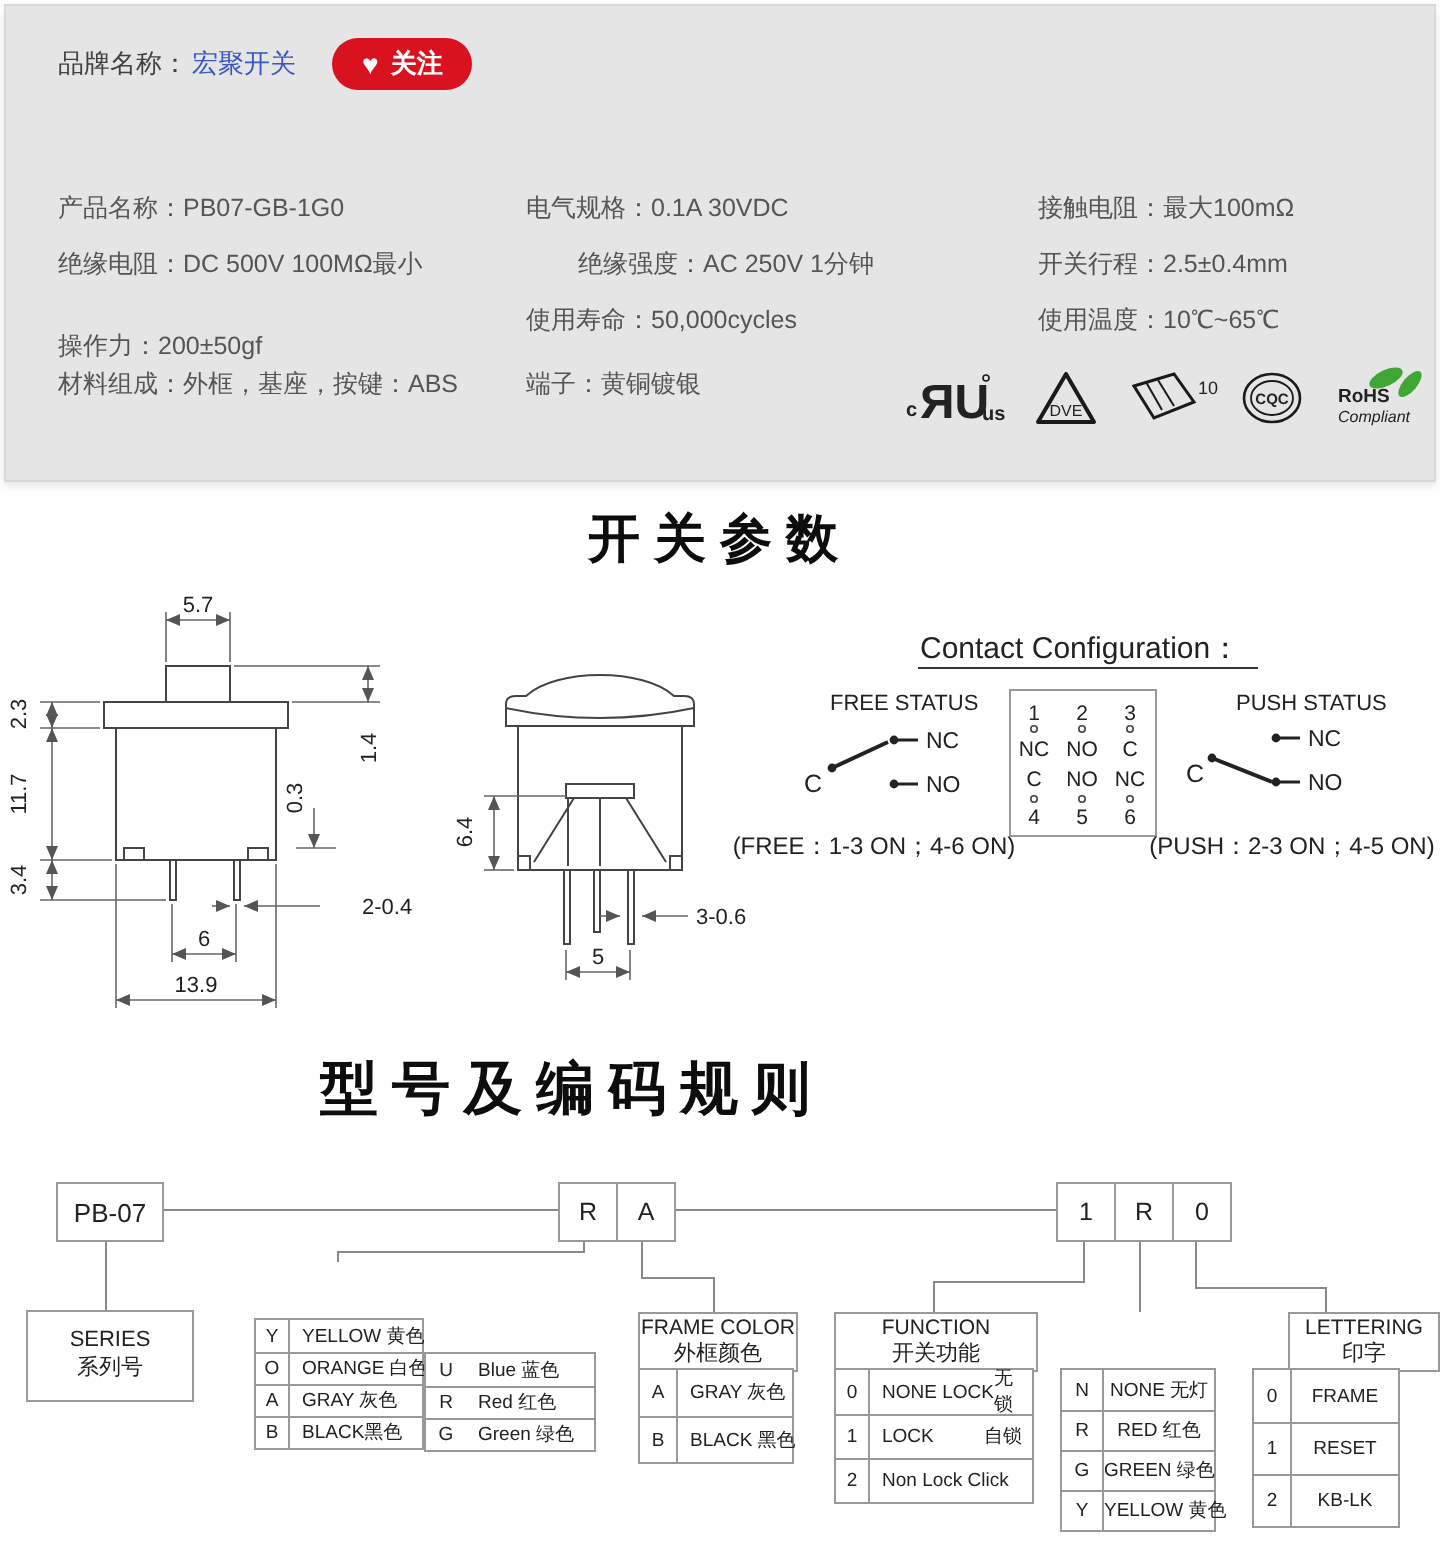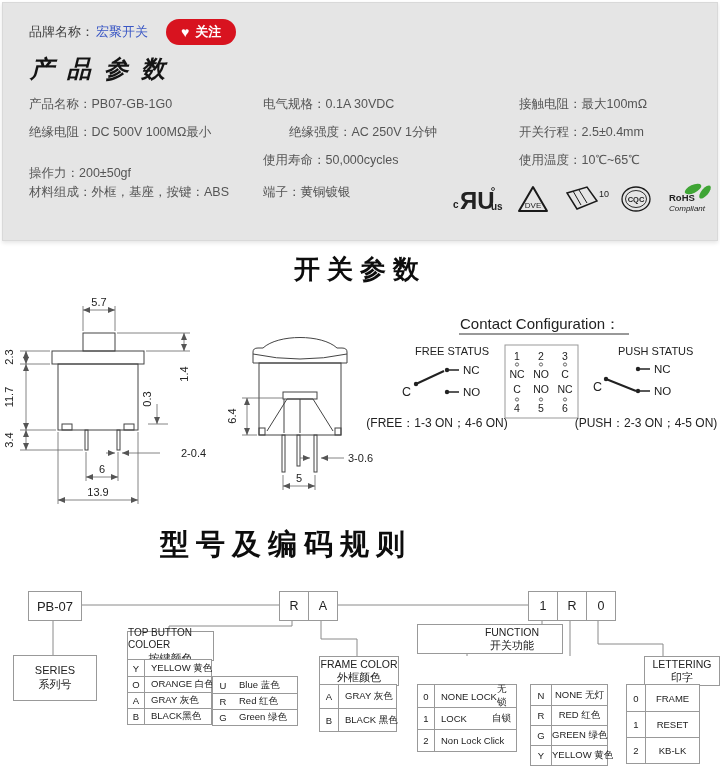--- a/index.html
+++ b/index.html
@@ -205,21 +205,20 @@
   <div id="card" class="abs">
     <div class="abs brandrow" style="left:26px;top:16px;">
       <span>品牌名称：</span>
       <a class="brandlink">宏聚开关</a>
       <button class="followbtn">
         <span class="heart">♥</span>
         <span>关注</span>
       </button>
     </div>
 
-    <div class="abs calligraphy">产品参数</div>
 
     <div class="abs spec" style="left:26px;top:93px;"><span>产品名称：</span><span>PB07-GB-1G0</span></div>
     <div class="abs spec" style="left:260px;top:93px;"><span>电气规格：</span><span>0.1A  30VDC</span></div>
     <div class="abs spec" style="left:516px;top:93px;"><span>接触电阻：</span><span>最大100mΩ</span></div>
     <div class="abs spec" style="left:26px;top:121px;"><span>绝缘电阻：</span><span>DC 500V 100MΩ最小</span></div>
     <div class="abs spec" style="left:260px;top:121px;margin-left:26px;"><span>绝缘强度：</span><span>AC 250V 1分钟</span></div>
     <div class="abs spec" style="left:516px;top:121px;"><span>开关行程：</span><span>2.5±0.4mm</span></div>
     <div class="abs spec" style="left:26px;top:162px;"><span>操作力：</span><span>200±50gf</span></div>
     <div class="abs spec" style="left:260px;top:149px;"><span>使用寿命：</span><span>50,000cycles</span></div>
     <div class="abs spec" style="left:516px;top:149px;"><span>使用温度：</span><span>10℃~65℃</span></div>
@@ -271,24 +270,20 @@
     <div class="cell">1</div>
     <div class="cell">R</div>
     <div class="cell">0</div>
   </div>
 
   <div class="abs hdr2" style="left:13px;top:655px;width:82px;height:44px;">
     <div class="en" style="font-size:11px;">SERIES</div>
     <div class="cn">系列号</div>
   </div>
 
-  <div class="abs hdr2" style="left:127px;top:631px;width:85px;height:28px;">
-    <div class="en">TOP BUTTON COLOER</div>
-    <div class="cn">按键颜色</div>
-  </div>
   <div class="abs trows" style="left:127px;top:659px;width:85px;">
     <div class="trow" style="height:16px;">
         <div class="tcode" style="width:16px;">Y</div>
         <div class="tlabel">YELLOW 黄色</div>
       </div>
     <div class="trow" style="height:16px;">
         <div class="tcode" style="width:16px;">O</div>
         <div class="tlabel">ORANGE 白色</div>
       </div>
     <div class="trow" style="height:16px;">
@@ -323,21 +318,21 @@
     <div class="trow" style="height:23px;">
         <div class="tcode" style="width:18px;">A</div>
         <div class="tlabel">GRAY 灰色</div>
       </div>
     <div class="trow" style="height:23px;">
         <div class="tcode" style="width:18px;">B</div>
         <div class="tlabel">BLACK 黑色</div>
       </div>
   </div>
 
-  <div class="abs hdr2" style="left:417px;top:624px;width:100px;height:28px;padding-left:44px;">
+  <div class="abs hdr2" style="left:417px;top:656px;width:100px;height:28px;">
     <div class="en" style="font-size:10.5px;">FUNCTION</div>
     <div class="cn">开关功能</div>
   </div>
   <div class="abs trows" style="left:417px;top:684px;width:100px;">
     <div class="trow" style="height:22px;">
         <div class="tcode" style="width:16px;">0</div>
         <div class="tlabel">NONE LOCK</div>
         <div class="tnote">无锁</div>
       </div>
     <div class="trow" style="height:22px;">

